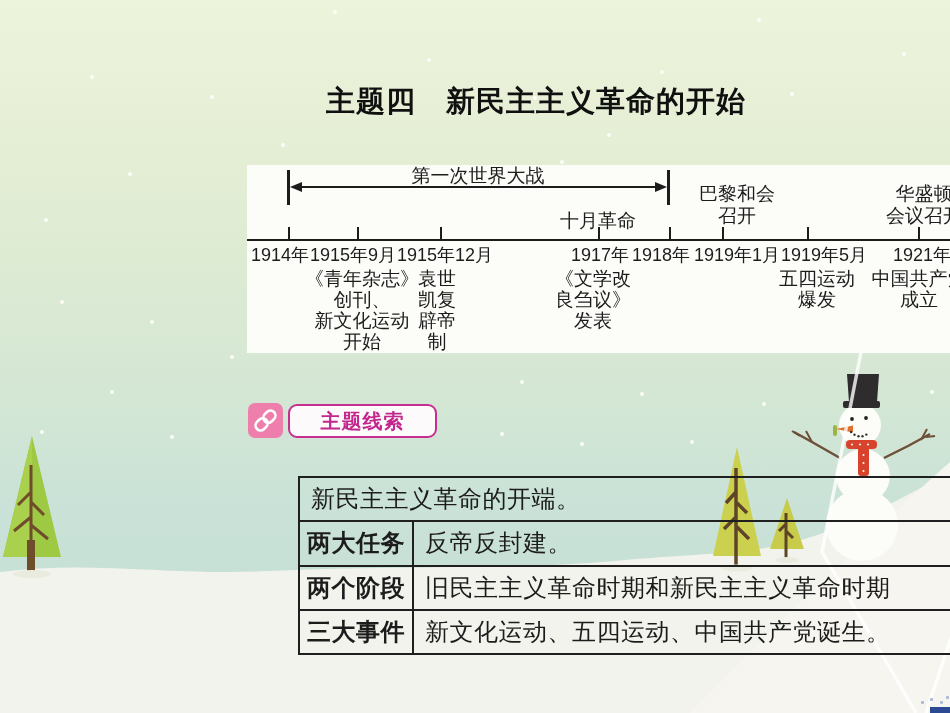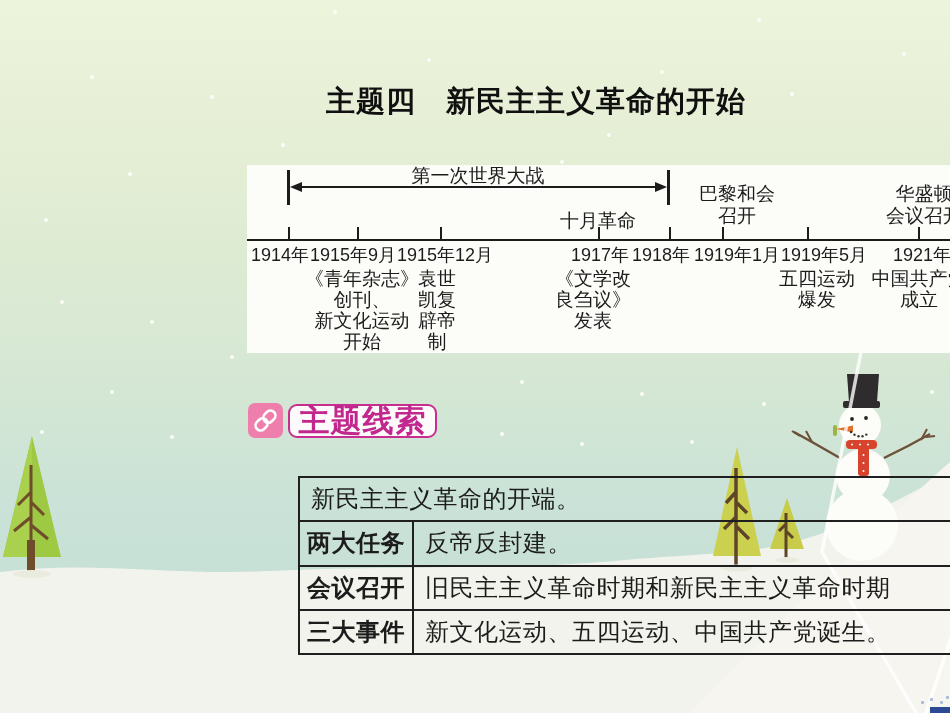--- a/index.html
+++ b/index.html
@@ -32,21 +32,21 @@
   .war-line{position:absolute;left:52px;top:21px;width:362px;height:2px;background:#1c1c1c;}
   .ah{position:absolute;top:17px;width:0;height:0;border-top:5px solid transparent;border-bottom:5px solid transparent;}
   .ah-l{left:43px;border-right:12px solid #1c1c1c;}
   .ah-r{left:408px;border-left:12px solid #1c1c1c;}
   .tl-text{position:absolute;text-align:center;font-size:19px;line-height:21px;white-space:pre-line;color:#1c1c1c;}
   .tl-date{position:absolute;text-align:center;font-size:18px;white-space:nowrap;color:#1c1c1c;}
   .b{font-weight:normal;}
   
   .badge-icon{position:absolute;left:248px;top:403px;width:35px;height:35px;border-radius:7px;background:#ee7fac;z-index:4;}
   .badge-pill{position:absolute;left:288px;top:404px;width:145px;height:30px;border:2px solid #c72e8f;border-radius:9px;
-    background:#fdfafc;z-index:4;text-align:center;line-height:30px;font-size:31px;font-weight:bold;color:#c2278d;letter-spacing:1px;}
+    background:#fdfafc;z-index:4;text-align:center;line-height:30px;font-size:20px;font-weight:bold;color:#c2278d;letter-spacing:1px;}
   
   .sum-table{position:absolute;left:298px;top:476px;width:652px;height:175px;z-index:6;
     border:2px solid #1f1f1f;border-right:none;display:flex;flex-direction:column;background:transparent;}
   .sum-row{flex:1;display:flex;border-bottom:2px solid #1f1f1f;}
   .sum-row:last-child{border-bottom:none;}
   .sum-h{width:112px;border-right:2px solid #1f1f1f;display:flex;align-items:center;justify-content:center;
     font-weight:bold;font-size:24px;letter-spacing:0.5px;}
   .sum-v{flex:1;display:flex;align-items:center;padding-left:11px;font-size:24px;letter-spacing:0.5px;white-space:nowrap;}
   .corner-blue{position:absolute;left:930px;top:707px;width:20px;height:6px;background:#2c4a94;z-index:7;}
   .corner-speck{position:absolute;width:3px;height:3px;background:#a9bbdd;z-index:7;border-radius:1px;}
@@ -179,21 +179,21 @@
 
   <div class="sum-table">
     <div class="sum-row">
       <div class="sum-v">新民主主义革命的开端。</div>
     </div>
     <div class="sum-row">
       <div class="sum-h">两大任务</div>
       <div class="sum-v">反帝反封建。</div>
     </div>
     <div class="sum-row">
-      <div class="sum-h">会议召开</div>
+      <div class="sum-h">两个阶段</div>
       <div class="sum-v">旧民主主义革命时期和新民主主义革命时期</div>
     </div>
     <div class="sum-row">
       <div class="sum-h">三大事件</div>
       <div class="sum-v">新文化运动、五四运动、中国共产党诞生。</div>
     </div>
   </div>
 
   <div class="corner-blue"></div>
   <div class="corner-speck" style="left:921px;top:701px"></div>

